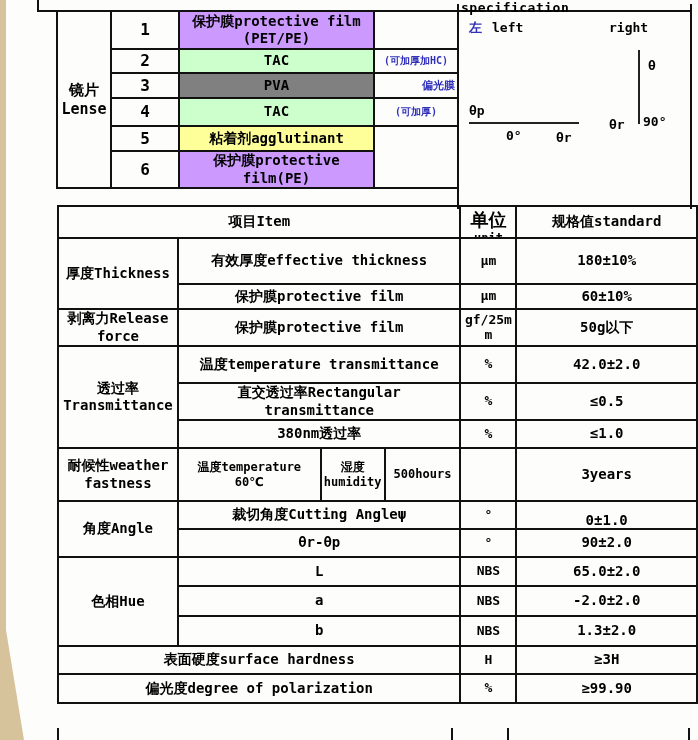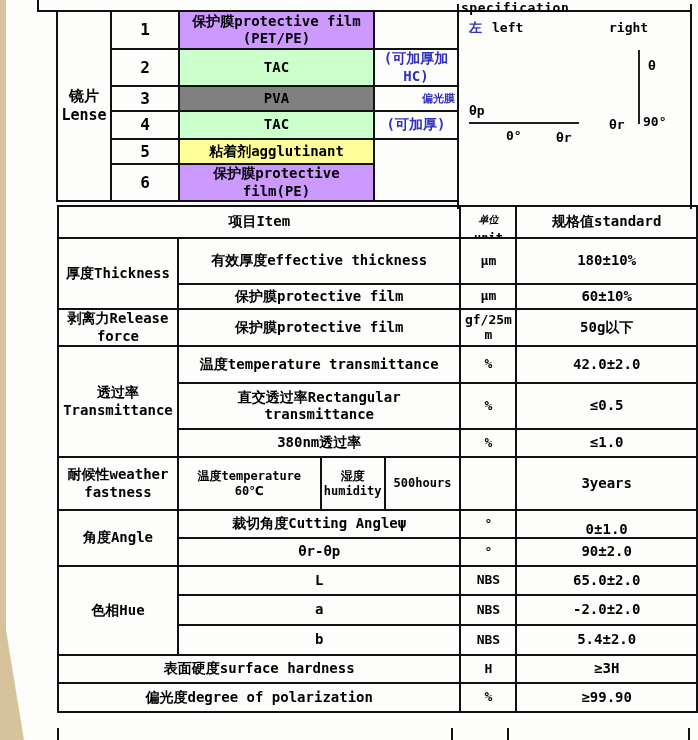--- a/index.html
+++ b/index.html
@@ -19,21 +19,21 @@
 
   table{border-collapse:collapse;table-layout:fixed;position:absolute;}
   td{border:2px solid #111;text-align:center;vertical-align:middle;padding:0 2px;
      overflow:hidden;white-space:pre-line;line-height:1.25;}
 
   
   .lens{left:56px;top:10px;}
   .lens td{font-size:14px;}
   .lens .label{font-size:15px;}
   .lens .num{font-size:16px;}
-  .lens .note{font-size:14px;color:#3030bb;}
+  .lens .note{font-size:10px;color:#3030bb;}
   .lens .note-big{font-size:11px;color:#3030bb;text-align:right;}
 
   
   .specbox{position:absolute;left:457px;top:4px;width:231px;height:205px;
     border-left:2px solid #111;border-right:2px solid #111;}
   .specbox .abs{position:absolute;font-size:13px;}
   .spec-title{left:2px;top:-4px;font-size:13px;letter-spacing:.5px;}
   .lbl-zuo{left:10px;top:15px;color:#3030bb;font-size:15px;}
   .lbl-left{left:33px;top:16px;}
   .lbl-right{left:150px;top:16px;}
@@ -47,21 +47,21 @@
   .lbl-ninety{left:184px;top:110px;font-size:15px;}
 
   
   .spec{left:57px;top:205px;}
   .spec td{font-size:14px;}
   .spec .cat{font-size:14px;}
   .spec .sm{font-size:12px;}
   .spec .unit{font-size:13px;word-break:break-all;line-height:1.1;}
   .spec .low{transform:translateY(6px);}
   .clipwrap{height:30px;overflow:hidden;}
-  .clipwrap .u1{font-size:10px;line-height:26px;font-style:italic;}
+  .clipwrap .u1{font-size:18px;line-height:26px;}
   .clipwrap .u2{font-size:12px;line-height:10px;}
 
   
   .bline{position:absolute;top:728px;width:2px;height:12px;background:#111;}
 </style>
 </head>
 <body>
 
 <div class="page">
 
@@ -160,21 +160,21 @@
       <td colspan="3">保护膜protective film</td>
       <td class="unit">gf/25mm</td>
       <td>50g以下</td>
     </tr>
     <tr style="height:37px">
       <td rowspan="3" class="cat">透过率Transmittance</td>
       <td colspan="3">温度temperature transmittance</td>
       <td class="unit">%</td>
       <td>42.0±2.0</td>
     </tr>
-    <tr style="height:46px">
+    <tr style="height:37px">
       <td colspan="3">直交透过率Rectangular transmittance</td>
       <td class="unit">%</td>
       <td>≤0.5</td>
     </tr>
     <tr style="height:28px">
       <td colspan="3">380nm透过率</td>
       <td class="unit">%</td>
       <td>≤1.0</td>
     </tr>
     <tr style="height:53px">
@@ -203,21 +203,21 @@
       <td>65.0±2.0</td>
     </tr>
     <tr style="height:30px">
       <td colspan="3">a</td>
       <td class="unit">NBS</td>
       <td>-2.0±2.0</td>
     </tr>
     <tr style="height:30px">
       <td colspan="3">b</td>
       <td class="unit">NBS</td>
-      <td>5.4±2.0</td>
+      <td>1.3±2.0</td>
     </tr>
     <tr style="height:28px">
       <td colspan="4">表面硬度surface hardness</td>
       <td class="unit">H</td>
       <td>≥3H</td>
     </tr>
     <tr style="height:29px">
       <td colspan="4">偏光度degree of polarization</td>
       <td class="unit">%</td>
       <td>≥99.90</td>

